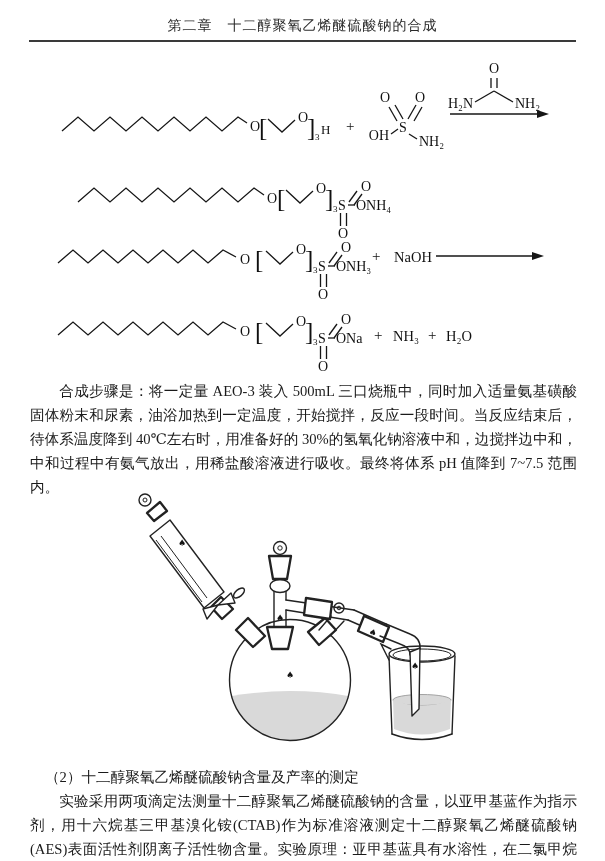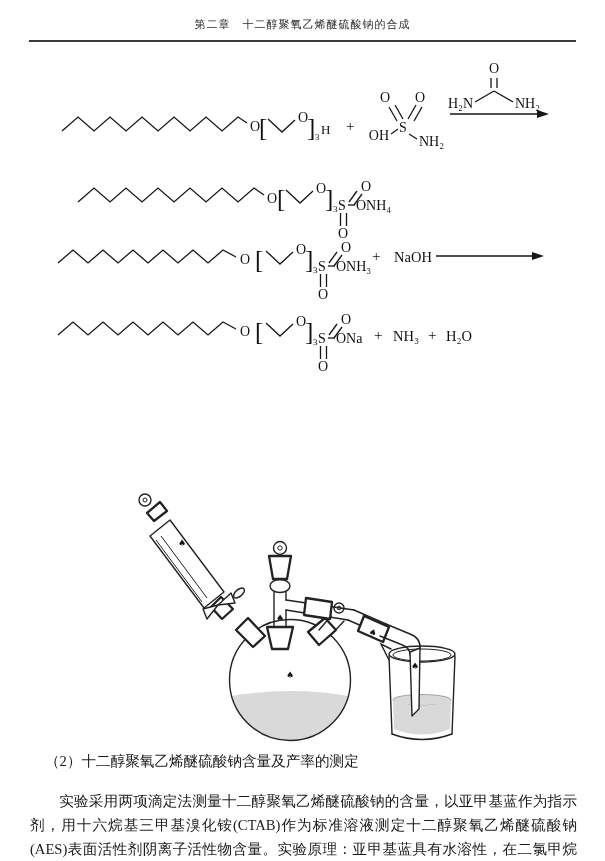--- a/index.html
+++ b/index.html
@@ -3,21 +3,21 @@
 <meta charset="utf-8">
 <style>
   html,body{margin:0;padding:0;background:#888;}
   .page{
     position:relative;width:605px;height:861px;background:#ffffff;
     margin:0 auto;overflow:hidden;
     font-family:"Liberation Serif","DejaVu Serif",serif;color:#1c1c1c;
   }
   .chapter-title{
     position:absolute;top:17px;left:0;width:100%;text-align:center;
-    font-size:11px;color:#2a2a2a;letter-spacing:1px;
+    font-size:14px;color:#2a2a2a;letter-spacing:1px;
   }
   .header-rule{
     position:absolute;top:40px;left:29px;right:29px;height:0;
     border-top:2px solid #3a3a3a;
   }
   .scheme-svg{position:absolute;top:0;left:0;}
   .scheme-svg text{font-family:"Liberation Serif","DejaVu Serif",serif;fill:#101010;}
   .bond{stroke:#161616;stroke-width:1.3;fill:none;stroke-linejoin:miter;}
   .arrowline{stroke:#161616;stroke-width:1.4;fill:none;}
   .arrowhead{fill:#161616;stroke:none;}
@@ -33,21 +33,21 @@
     color:#1a1a1a;
   }
   #par1{top:380px;}
   #par2{top:790px;}
   .fig-wrap{position:absolute;top:488px;left:118px;width:370px;height:262px;}
   .fig-caption{
     position:absolute;top:749px;left:0;width:100%;text-align:center;
     font-size:12.5px;color:#222;
   }
   .sec2{
-    position:absolute;top:752px;left:30px;width:547px;
+    position:absolute;top:768px;left:30px;width:547px;
     font-size:14.6px;color:#1a1a1a;padding-left:15px;box-sizing:border-box;
   }
   
   .glass{stroke:#222;stroke-width:1.4;fill:#ffffff;stroke-linejoin:round;}
   .glassline{stroke:#222;stroke-width:1.4;fill:none;stroke-linecap:round;}
   .thinline{stroke:#222;stroke-width:1;fill:none;}
   .joint{stroke:#222;stroke-width:2.3;fill:#ffffff;stroke-linejoin:round;}
   .liquid{fill:#d9d9d9;stroke:none;}
   .liquid-edge{stroke:#9a9a9a;stroke-width:0.9;fill:#d9d9d9;}
   .mark{font-size:9px;fill:#161616;font-family:"DejaVu Sans",sans-serif;}
@@ -169,20 +169,21 @@
         <line class="bond" x1="326.5" y1="346" x2="326.5" y2="359"></line>
         <text class="atom" x="323" y="371" text-anchor="middle">O</text>
       </g>
       <text class="plus" x="374" y="340">+</text>
       <text class="formula" x="393" y="341">NH₃</text>
       <text class="plus" x="428" y="340">+</text>
       <text class="formula" x="446" y="341">H₂O</text>
     </g>
   </svg>
 
+  <div class="body-par" id="par1">合成步骤是：将一定量 AEO-3 装入 500mL 三口烧瓶中，同时加入适量氨基磺酸固体粉末和尿素，油浴加热到一定温度，开始搅拌，反应一段时间。当反应结束后，待体系温度降到 40℃左右时，用准备好的 30%的氢氧化钠溶液中和，边搅拌边中和，中和过程中有氨气放出，用稀盐酸溶液进行吸收。最终将体系 pH 值降到 7~7.5 范围内。</div>
 
   <div class="fig-wrap">
     <svg width="370" height="262" viewBox="0 0 370 262">
 
       <defs>
         <clipPath id="flaskClip">
             <circle cx="172" cy="192" r="60.5"></circle>
           </clipPath>
       </defs>
 

